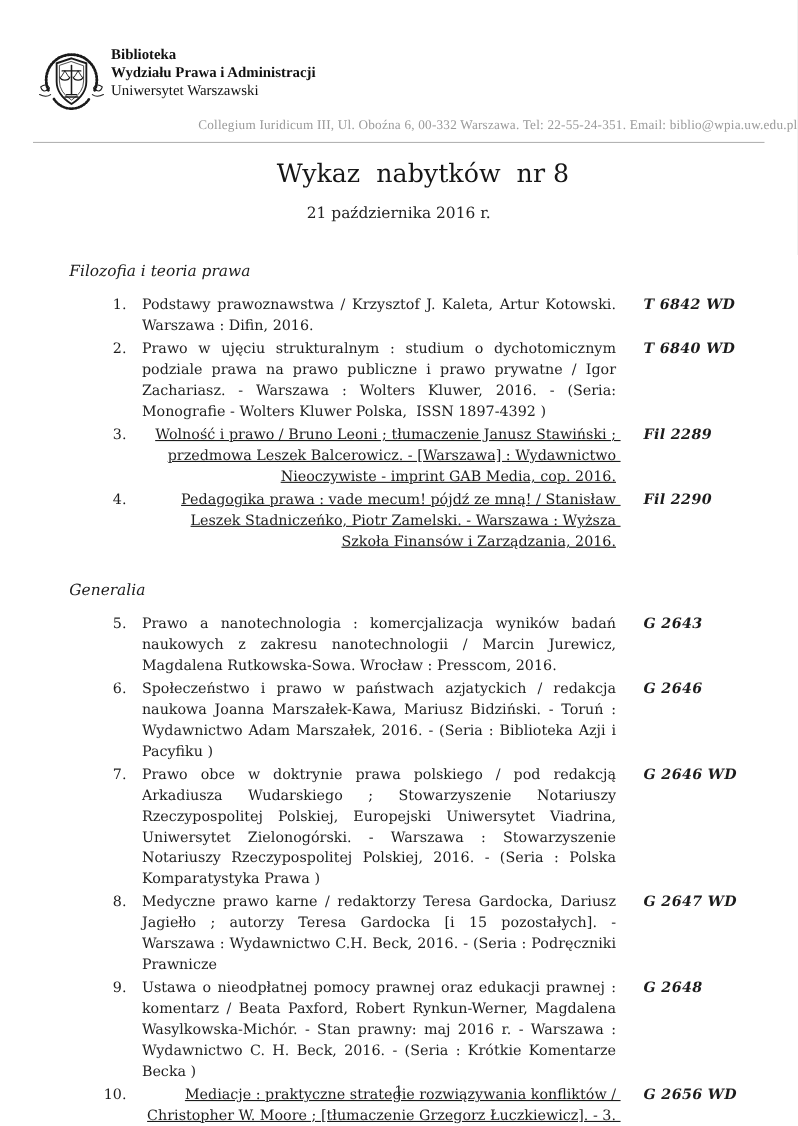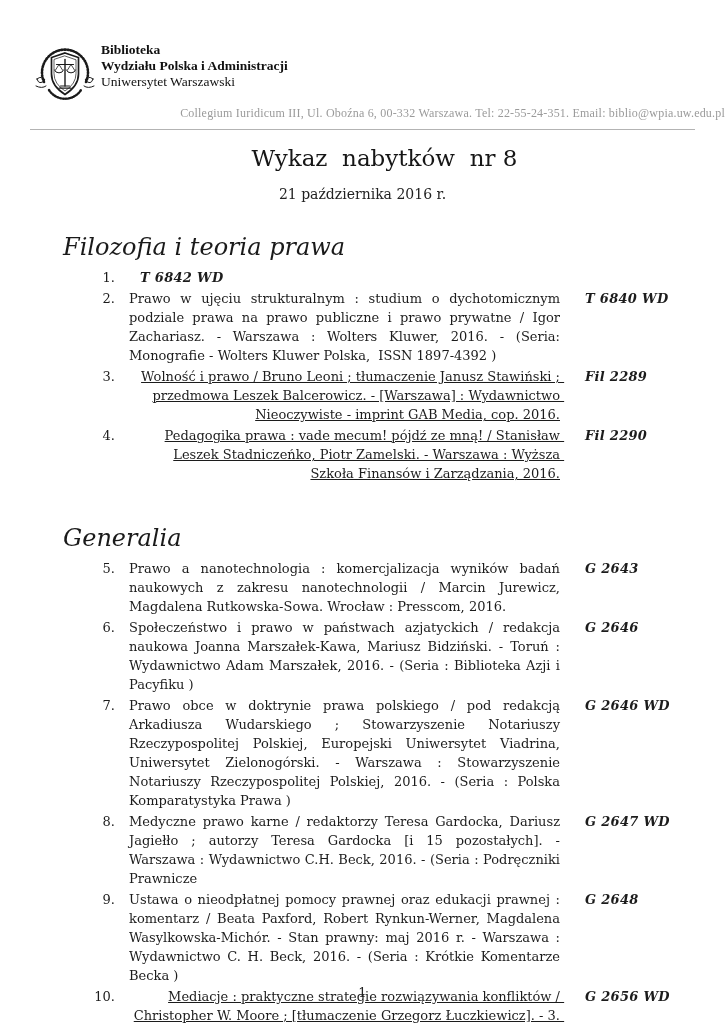--- a/index.html
+++ b/index.html
@@ -37,23 +37,23 @@
     position:absolute;top:186px;left:0;right:0;
     text-align:center;
     font-family:"DejaVu Serif",serif;
     font-size:14px;color:#222;
   }
   
   .content{position:absolute;top:236px;left:0;right:0;font-family:"DejaVu Serif",serif;}
   .section-heading{
     margin:0 0 10px 63px;
     font-style:italic;font-weight:normal;
-    font-size:24px;line-height:22px;color:#1a1a1a;
+    font-size:14px;line-height:22px;color:#1a1a1a;
   }
-  .section + .section .section-heading{margin-top:44px;}
+  .section + .section .section-heading{margin-top:24px;}
   .item{
     display:grid;
     grid-template-columns:38px 431px auto;
     column-gap:14px;
     padding-left:77px;
     margin-bottom:2px;
     font-size:13px;line-height:19px;
   }
   .item .num{text-align:right;}
   .item .desc{text-align:justify;white-space:pre-wrap;}
@@ -88,38 +88,39 @@
       <path d="M 32,18.5 V 45" stroke-width="1.4"></path>
       <path d="M 23.5,23.5 H 40.5" stroke-width="1.2"></path>
       <path d="M 26,23.5 L 22.5,29 M 26,23.5 L 29.5,29" stroke-width="0.8"></path>
       <path d="M 21.5,29 A 4.6,3.6 0 0 0 30.5,29" stroke-width="1"></path>
       <path d="M 38,23.5 L 34.5,29 M 38,23.5 L 41.5,29" stroke-width="0.8"></path>
       <path d="M 33.5,29 A 4.6,3.6 0 0 0 42.5,29" stroke-width="1"></path>
       <path d="M 27.5,45 H 36.5 M 26,47.2 H 38" stroke-width="1.2"></path>
     </svg>
     <div class="org">
       <div class="b">Biblioteka</div>
-      <div class="b">Wydziału Polska i Administracji</div>
+      <div class="b">Wydziału Prawa i Administracji</div>
       <div>Uniwersytet Warszawski</div>
     </div>
   </div>
 
   <div class="contact">Collegium Iuridicum III, Ul. Oboźna 6, 00-332 Warszawa. Tel: 22-55-24-351. Email: biblio@wpia.uw.edu.pl</div>
   <div class="rule"></div>
 
   <div class="title">Wykaz  nabytków  nr 8</div>
   <div class="date">21 października 2016 r.</div>
 
   <div class="content">
 
     <div class="section">
       <h2 class="section-heading">Filozofia i teoria prawa</h2>
 
       <div class="item">
         <div class="num">1.</div>
+        <div class="desc">Podstawy prawoznawstwa / Krzysztof J. Kaleta, Artur Kotowski. Warszawa : Difin, 2016.</div>
         <div class="sig">T 6842 WD</div>
       </div>
 
       <div class="item">
         <div class="num">2.</div>
         <div class="desc">Prawo w ujęciu strukturalnym : studium o dychotomicznym podziale prawa na prawo publiczne i prawo prywatne / Igor Zachariasz. - Warszawa : Wolters Kluwer, 2016. - (Seria: Monografie - Wolters Kluwer Polska,  ISSN 1897-4392 )</div>
         <div class="sig">T 6840 WD</div>
       </div>
 
       <div class="item ragged">

